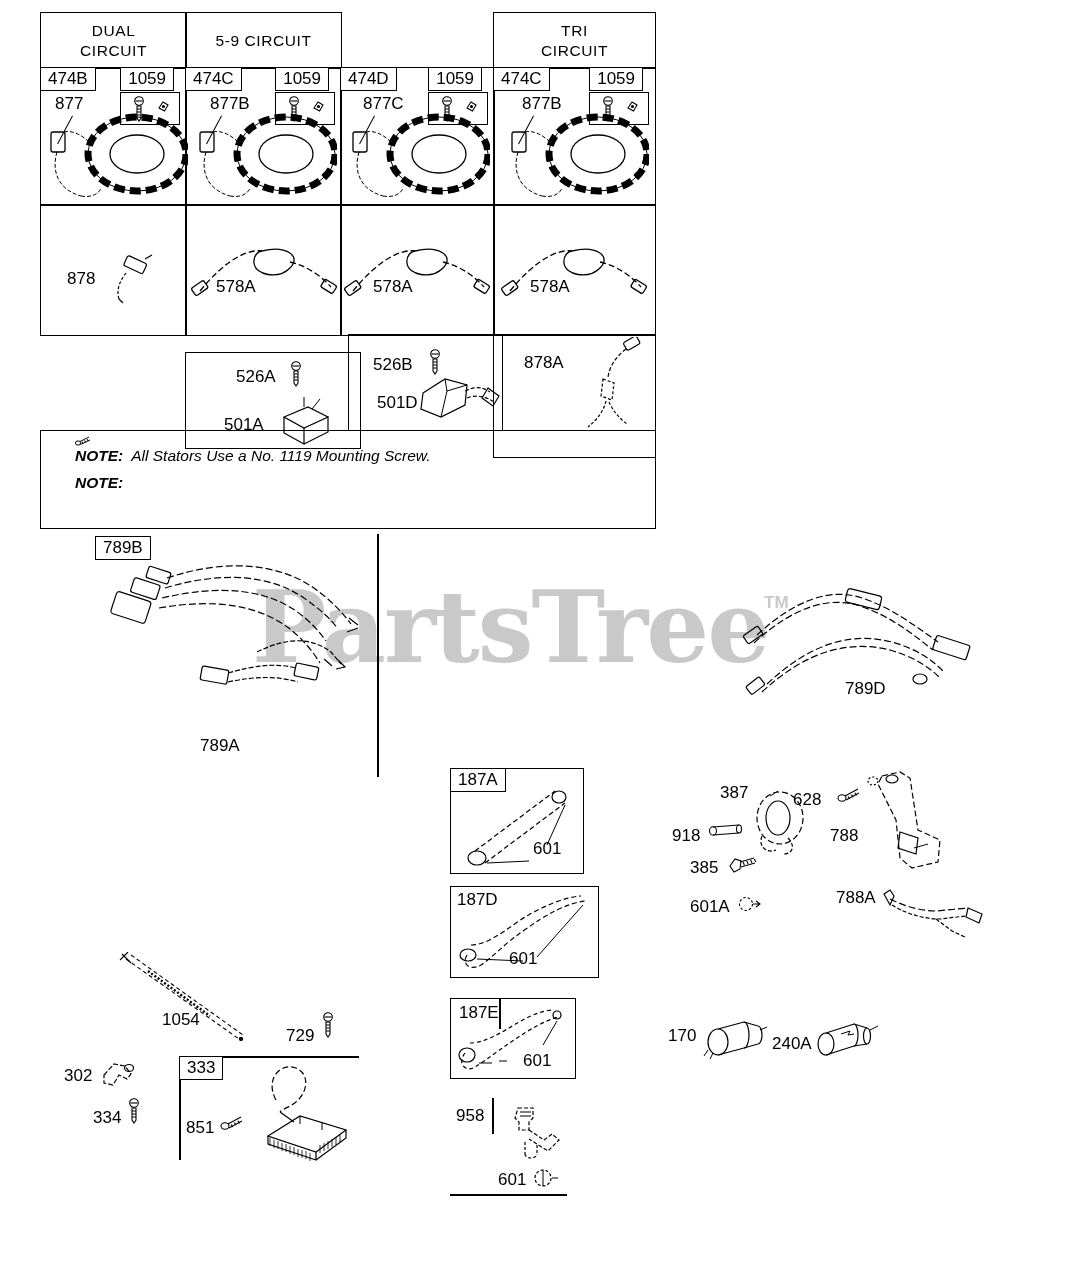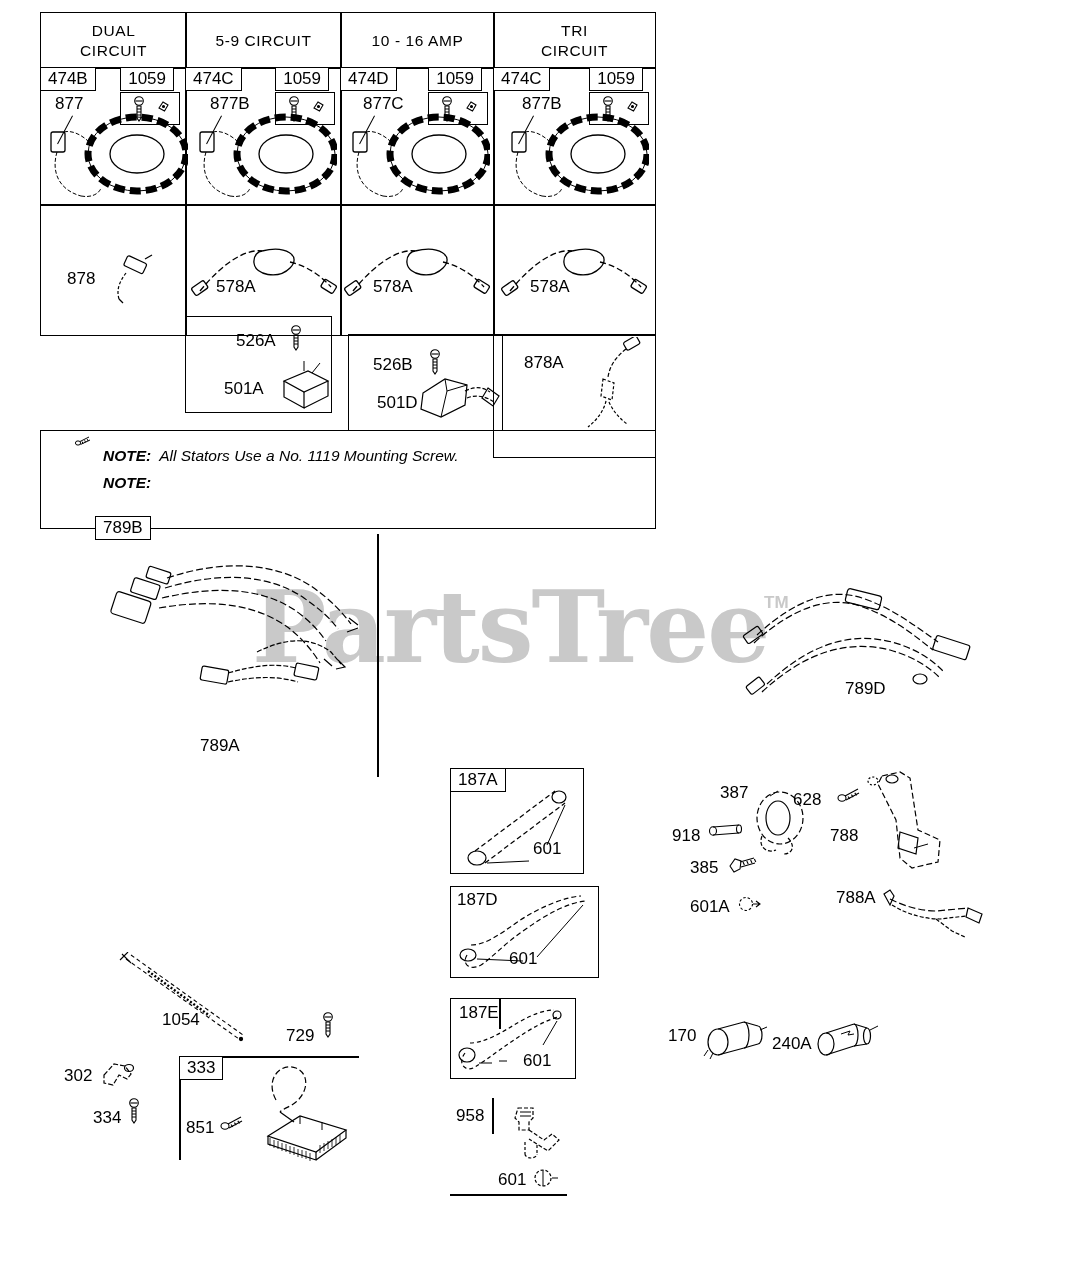--- a/index.html
+++ b/index.html
@@ -12,39 +12,38 @@
           font-size:17px;white-space:nowrap;}
   .lbl{position:absolute;font-size:17px;white-space:nowrap;}
   .leader{position:absolute;height:1.3px;background:#000;transform-origin:0 0;}
   .vline{position:absolute;background:#000;}
   .hline{position:absolute;background:#000;}
   .art{position:absolute;}
   .art svg{display:block;}
   .notebox{position:absolute;border:1.6px solid #000;box-sizing:border-box;
            padding:13px 0 0 34px;}
   .note{display:flex;gap:8px;font-style:italic;font-size:15.5px;line-height:1.5;margin-bottom:4px;}
-  .note .prefix{font-weight:700;margin-left:28px;}
+  .note .prefix{font-weight:700;}
   .note .body{width:505px;}
   .wm{position:absolute;font-family:"DejaVu Serif",serif;font-weight:700;
       color:#c9c9c9;font-size:99px;line-height:1;letter-spacing:-2px;}
   .wm-tm{position:absolute;font-family:"Liberation Sans",sans-serif;font-weight:700;
          color:#c9c9c9;font-size:17px;}
 </style>
 </head>
 <body>
 
 <div class="page">
 
   <div class="wm" style="left:252px;top:578px;">PartsTree</div>
   <div class="wm-tm" style="left:764px;top:593px;">TM</div>
 
   <div class="cell hdr" style="left:40px;top:12px;width:147px;height:57px;">DUAL
 CIRCUIT</div>
   <div class="cell hdr" style="left:185px;top:12px;width:157px;height:57px;">5-9 CIRCUIT</div>
-  <div class="cell hdr" style="left:340px;top:12px;width:155px;height:57px;">10 - 16 AMP</div>
   <div class="cell hdr" style="left:493px;top:12px;width:163px;height:57px;">TRI
 CIRCUIT</div>
 
   <div class="cell" style="left:40px;top:67px;width:147px;height:139px;">
     <div class="refbox" style="left:-1px;top:-1px;">474B</div>
     <div class="refbox" style="right:12px;top:-1px;">1059</div>
     <div class="cell" style="right:6px;top:24px;width:60px;height:33px;">
       <span class="art" style="left: 12px; top: 3px; position: absolute;">
           <svg width="12" height="27" viewBox="0 0 12 27">
             <g fill="none" stroke="#000" stroke-width="1.1">
@@ -250,21 +249,21 @@
    <path d="M72,22 C96,16 112,27 100,39 C88,51 65,46 64,34 C63,26 69,22 72,22"></path>
    <path d="M100,33 C118,37 132,48 141,58" stroke-dasharray="6 3"></path>
    <rect x="2" y="55" width="15" height="9" rx="2" transform="rotate(-35 9 59)"></rect>
    <rect x="132" y="53" width="14" height="9" rx="2" transform="rotate(32 139 57)"></rect>
           </g>
         </svg>
       </span>
     <span class="lbl" style="left:36px;top:72px;">578A</span>
   </div>
 
-  <div class="cell" style="left:185px;top:316px;width:147px;height:97px;">
+  <div class="cell" style="left:185px;top:352px;width:176px;height:97px;">
     <span class="lbl" style="left:50px;top:14px;">526A</span>
     <span class="art" style="left: 104px; top: 8px; position: absolute;">
         <svg width="12" height="27" viewBox="0 0 12 27">
           <g fill="none" stroke="#000" stroke-width="1.1">
    <circle cx="6" cy="5" r="4.3"></circle>
             <line x1="2.5" y1="5" x2="9.5" y2="5"></line>
    <path d="M4,10 h4 v12 l-2,3 l-2,-3 z"></path>
             <path d="M4,13 h4 M4,16 h4 M4,19 h4"></path>
           </g>
         </svg>
@@ -330,21 +329,21 @@
    <path d="M7,6.5 l1,2 m1.6,-3.2 l1,2 m1.6,-3.2 l1,2"></path>
             </g>
           </svg>
         </span>
     </div>
     <div class="note">
       <span class="prefix">NOTE:</span>
     </div>
   </div>
 
-  <div class="refbox" style="left:95px;top:516px;">789B</div>
+  <div class="refbox" style="left:95px;top:536px;">789B</div>
   <span class="art" style="left: 105px; top: 556px; position: absolute;">
       <svg width="270" height="185" viewBox="0 0 270 185">
         <g fill="none" stroke="#000" stroke-width="1.2">
    <rect x="8" y="40" width="36" height="23" rx="3" transform="rotate(18 26 51)"></rect>
    <rect x="27" y="25" width="27" height="15" rx="2" transform="rotate(18 40 32)"></rect>
    <rect x="42" y="13" width="23" height="12" rx="2" transform="rotate(18 53 19)"></rect>
    <path d="M62,22 C122,2 172,8 206,30 C226,44 236,55 246,68" stroke-dasharray="7 3"></path>
    <path d="M60,32 C120,14 167,20 199,42 C216,54 225,62 233,73" stroke-dasharray="7 3"></path>
    <path d="M57,42 C117,28 161,34 191,55 C205,65 213,74 221,85" stroke-dasharray="7 3"></path>
    <path d="M54,52 C112,42 152,50 181,70 C195,80 207,94 215,107" stroke-dasharray="7 3"></path>

